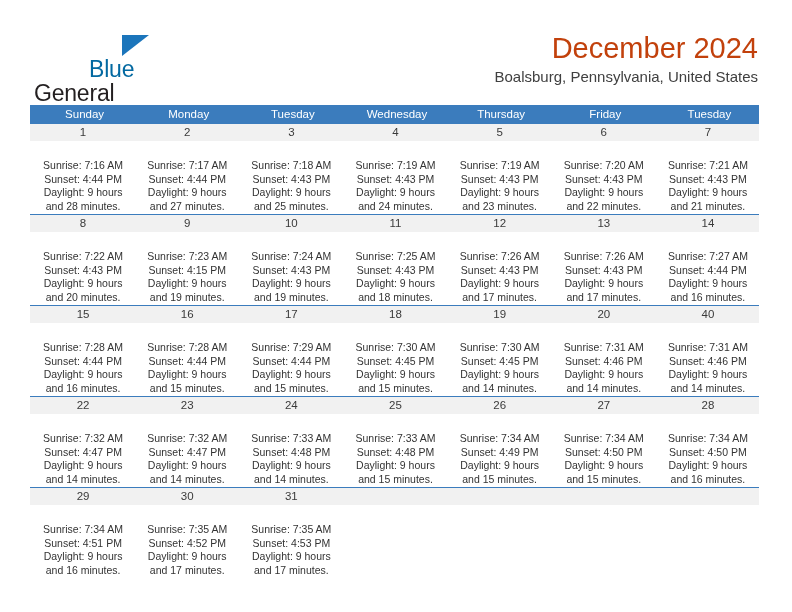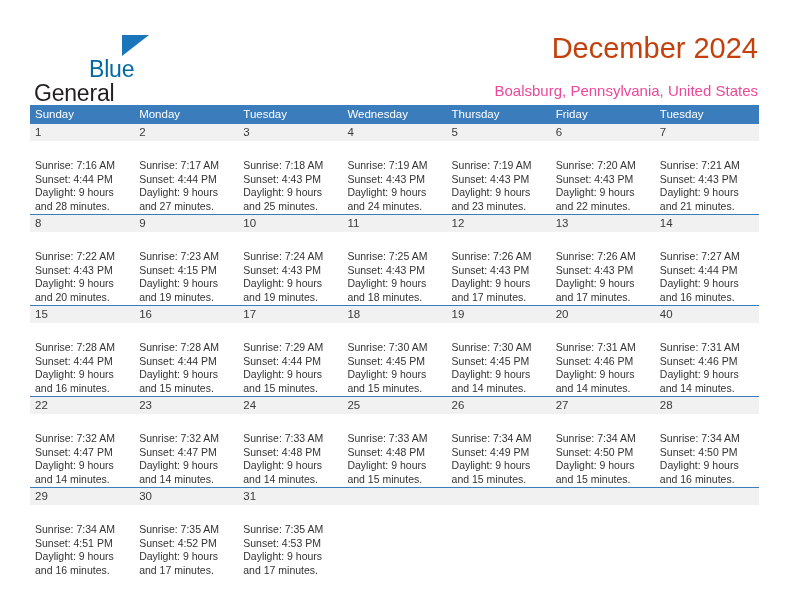--- a/index.html
+++ b/index.html
@@ -71,32 +71,33 @@
     text-align: right;
   }
   .cal-title {
     font-size: 29px;
     color: #c2410c;
     line-height: 36px;
     white-space: nowrap;
   }
   .cal-subtitle {
     font-size: 15px;
-    color: #ec4899;
+    color: #404040;
     line-height: 22px;
-    margin-top: 14px;
+    margin-top: 0;
     white-space: nowrap;
   }
 
   
   .calendar {
     position: absolute;
     left: 30px;
     top: 105px;
     width: 729px;
+    text-align: center;
   }
   .weekday-head {
     display: flex;
     background: #3b7cbd;
     height: 19px;
   }
   .weekday-head .wd {
     flex: 1 1 0;
     font-size: 11.5px;
     color: #ffffff;

